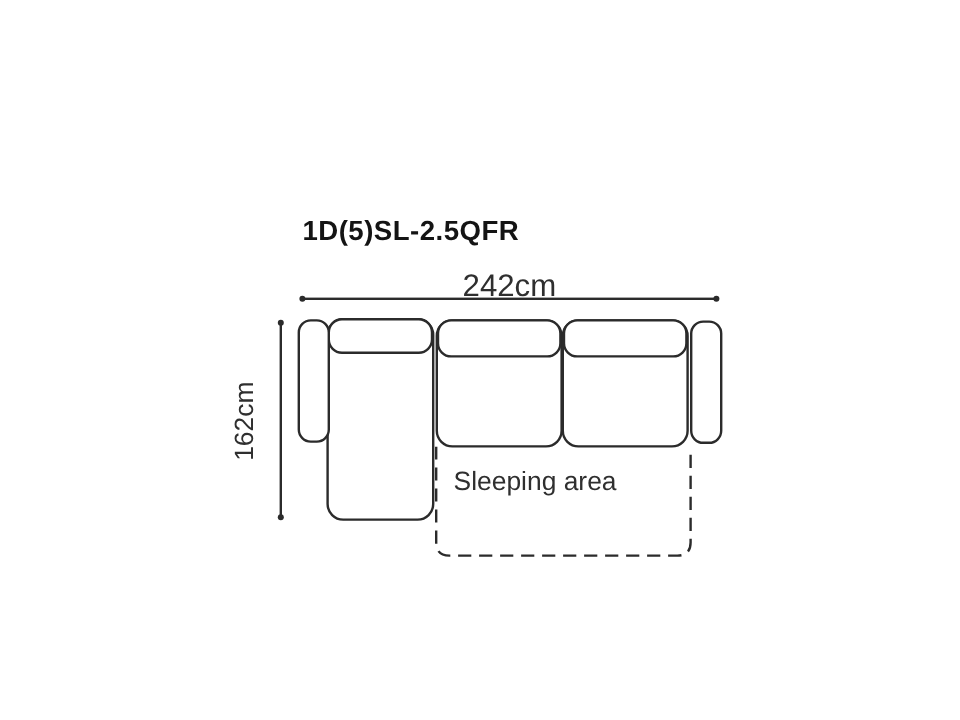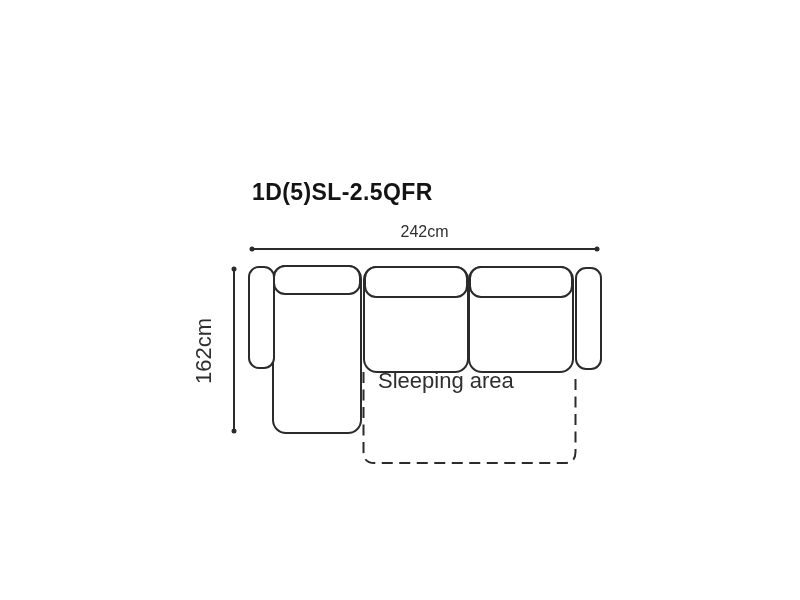--- a/index.html
+++ b/index.html
@@ -55,21 +55,21 @@
     border-radius: 50%;
     background: var(--line);
     transform: translate(-50%, -50%);
   }
   .dim-label-w {
     position: absolute;
     left: 252px;
     top: 223px;
     width: 345px;
     text-align: center;
-    font-size: 16px;
+    font-size: 26px;
     color: var(--text);
     white-space: nowrap;
   }
   .dim-label-d {
     position: absolute;
     left: 204px;
     top: 351px;
     transform: translate(-50%, -50%) rotate(-90deg);
     font-size: 22px;
     color: var(--text);
@@ -101,21 +101,21 @@
   }
   .sleep-path {
     fill: none;
     stroke: var(--line);
     stroke-width: 2px;
     stroke-dasharray: 11 6.5;
   }
   .sleep-text {
     position: absolute;
     left: 378px;
-    top: 368px;
+    top: 388px;
     font-size: 22px;
     line-height: 25px;
     color: var(--text);
     white-space: nowrap;
   }
 </style>
 </head>
 <body>
 
 <div class="stage">

